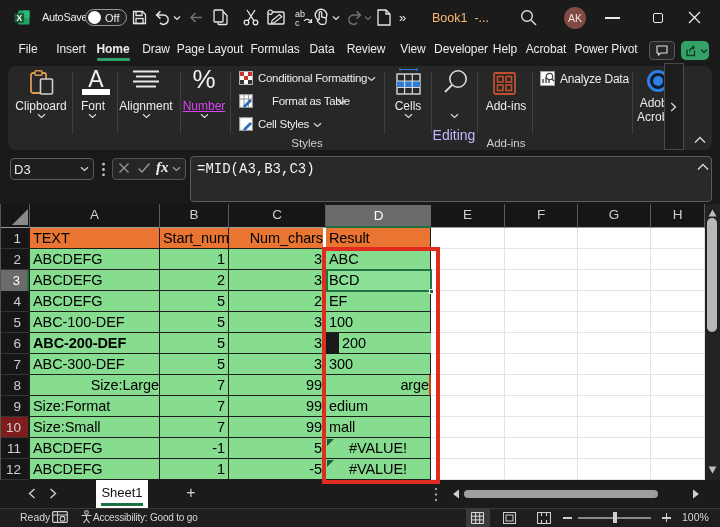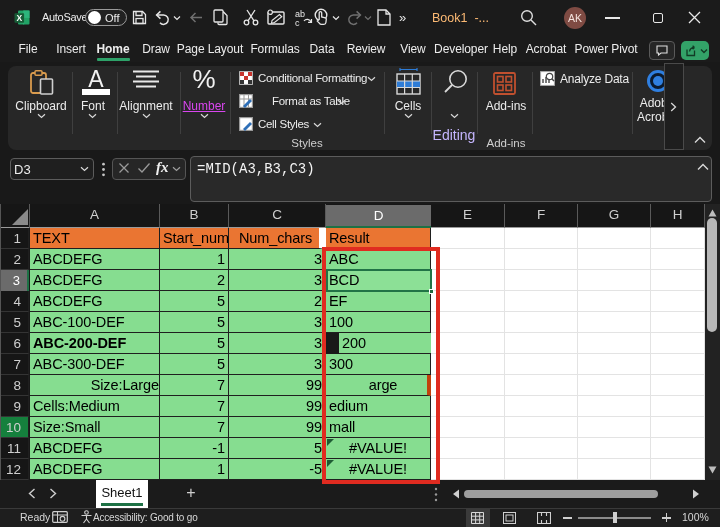--- a/index.html
+++ b/index.html
@@ -270,26 +270,26 @@
 <div class="ab" style="left:29px;top:204px;width:1px;height:24px;background:#5a5a5a;"></div>
 <div class="ab" style="left:1px;top:228px;width:28px;height:21px;background:#161616;border-right:1px solid #1f1f1f;border-bottom:1px solid #343434;color:#d0d0d0;font-size:13.5px;text-align:right;padding-right:7px;line-height:21px;">1</div>
 <div class="ab" style="left:1px;top:249px;width:28px;height:21px;background:#161616;border-right:1px solid #1f1f1f;border-bottom:1px solid #343434;color:#d0d0d0;font-size:13.5px;text-align:right;padding-right:7px;line-height:21px;">2</div>
 <div class="ab" style="left:1px;top:270px;width:28px;height:21px;background:#6b6b6b;border-right:2px solid #1e7145;color:#fff;font-size:13px;text-align:right;padding-right:7px;line-height:21px;">3</div>
 <div class="ab" style="left:1px;top:291px;width:28px;height:21px;background:#161616;border-right:1px solid #1f1f1f;border-bottom:1px solid #343434;color:#d0d0d0;font-size:13.5px;text-align:right;padding-right:7px;line-height:21px;">4</div>
 <div class="ab" style="left:1px;top:312px;width:28px;height:21px;background:#161616;border-right:1px solid #1f1f1f;border-bottom:1px solid #343434;color:#d0d0d0;font-size:13.5px;text-align:right;padding-right:7px;line-height:21px;">5</div>
 <div class="ab" style="left:1px;top:333px;width:28px;height:21px;background:#161616;border-right:1px solid #1f1f1f;border-bottom:1px solid #343434;color:#d0d0d0;font-size:13.5px;text-align:right;padding-right:7px;line-height:21px;">6</div>
 <div class="ab" style="left:1px;top:354px;width:28px;height:21px;background:#161616;border-right:1px solid #1f1f1f;border-bottom:1px solid #343434;color:#d0d0d0;font-size:13.5px;text-align:right;padding-right:7px;line-height:21px;">7</div>
 <div class="ab" style="left:1px;top:375px;width:28px;height:21px;background:#161616;border-right:1px solid #1f1f1f;border-bottom:1px solid #343434;color:#d0d0d0;font-size:13.5px;text-align:right;padding-right:7px;line-height:21px;">8</div>
 <div class="ab" style="left:1px;top:396px;width:28px;height:21px;background:#161616;border-right:1px solid #1f1f1f;border-bottom:1px solid #343434;color:#d0d0d0;font-size:13.5px;text-align:right;padding-right:7px;line-height:21px;">9</div>
-<div class="ab" style="left:1px;top:417px;width:28px;height:21px;background:#15803d;border-right:1px solid #1f1f1f;border-bottom:1px solid #343434;color:#d0d0d0;font-size:13.5px;text-align:right;padding-right:7px;line-height:21px;">10</div>
+<div class="ab" style="left:1px;top:417px;width:28px;height:21px;background:#7f1d1d;border-right:1px solid #1f1f1f;border-bottom:1px solid #343434;color:#d0d0d0;font-size:13.5px;text-align:right;padding-right:7px;line-height:21px;">10</div>
 <div class="ab" style="left:1px;top:438px;width:28px;height:21px;background:#161616;border-right:1px solid #1f1f1f;border-bottom:1px solid #343434;color:#d0d0d0;font-size:13.5px;text-align:right;padding-right:7px;line-height:21px;">11</div>
 <div class="ab" style="left:1px;top:459px;width:28px;height:21px;background:#161616;border-right:1px solid #1f1f1f;border-bottom:1px solid #343434;color:#d0d0d0;font-size:13.5px;text-align:right;padding-right:7px;line-height:21px;">12</div>
 <div class="ab" style="left:30px;top:228px;width:130px;height:21px;background:#ea7532;border-right:1px solid #1f1f1f;border-bottom:1px solid #1f1f1f;color:#000;font-size:14.5px;text-align:left;padding-left:3px;line-height:21px;letter-spacing:-0.1px;">TEXT</div>
 <div class="ab" style="left:160px;top:228px;width:69px;height:21px;background:#ea7532;border-right:1px solid #1f1f1f;border-bottom:1px solid #1f1f1f;color:#000;font-size:14.5px;text-align:left;padding-left:3px;line-height:21px;letter-spacing:-0.1px;">Start_num</div>
-<div class="ab" style="left:229px;top:228px;width:97px;height:21px;background:#ea7532;border-right:7px solid #ffffff;border-bottom:1px solid #1f1f1f;color:#000;font-size:14.5px;text-align:center;padding-left:3px;line-height:21px;letter-spacing:-0.1px;">Num_chars</div>
+<div class="ab" style="left:229px;top:228px;width:97px;height:21px;background:#ea7532;border-right:3px solid #ffffff;border-bottom:1px solid #1f1f1f;color:#000;font-size:14.5px;text-align:right;padding-left:3px;line-height:21px;letter-spacing:-0.1px;">Num_chars</div>
 <div class="ab" style="left:326px;top:228px;width:105px;height:21px;background:#ea7532;border-right:1px solid #1f1f1f;border-bottom:1px solid #1f1f1f;color:#000;font-size:14.5px;text-align:left;padding-left:3px;line-height:21px;letter-spacing:-0.1px;">Result</div>
 <div class="ab" style="left:431px;top:228px;width:74px;height:21px;background:#fff;border-right:1px solid #e3e3e3;border-bottom:1px solid #e3e3e3;"></div>
 <div class="ab" style="left:505px;top:228px;width:73px;height:21px;background:#fff;border-right:1px solid #e3e3e3;border-bottom:1px solid #e3e3e3;"></div>
 <div class="ab" style="left:578px;top:228px;width:73px;height:21px;background:#fff;border-right:1px solid #e3e3e3;border-bottom:1px solid #e3e3e3;"></div>
 <div class="ab" style="left:651px;top:228px;width:54px;height:21px;background:#fff;border-right:1px solid #e3e3e3;border-bottom:1px solid #e3e3e3;"></div>
 <div class="ab" style="left:30px;top:249px;width:130px;height:21px;background:#86dd90;border-right:1px solid #1f1f1f;border-bottom:1px solid #1f1f1f;color:#000;font-size:14.5px;text-align:left;padding-left:3px;line-height:21px;letter-spacing:-0.1px;">ABCDEFG</div>
 <div class="ab" style="left:160px;top:249px;width:69px;height:21px;background:#86dd90;border-right:1px solid #1f1f1f;border-bottom:1px solid #1f1f1f;color:#000;font-size:14.5px;text-align:right;padding-right:3px;line-height:21px;letter-spacing:-0.1px;">1</div>
 <div class="ab" style="left:229px;top:249px;width:97px;height:21px;background:#86dd90;border-right:1px solid #1f1f1f;border-bottom:1px solid #1f1f1f;color:#000;font-size:14.5px;text-align:right;padding-right:3px;line-height:21px;letter-spacing:-0.1px;">3</div>
 <div class="ab" style="left:326px;top:249px;width:105px;height:21px;background:#86dd90;border-right:1px solid #1f1f1f;border-bottom:1px solid #1f1f1f;color:#000;font-size:14.5px;text-align:left;padding-left:3px;line-height:21px;letter-spacing:-0.1px;">ABC</div>
 <div class="ab" style="left:431px;top:249px;width:74px;height:21px;background:#fff;border-right:1px solid #e3e3e3;border-bottom:1px solid #e3e3e3;"></div>
@@ -332,26 +332,26 @@
 <div class="ab" style="left:160px;top:354px;width:69px;height:21px;background:#86dd90;border-right:1px solid #1f1f1f;border-bottom:1px solid #1f1f1f;color:#000;font-size:14.5px;text-align:right;padding-right:3px;line-height:21px;letter-spacing:-0.1px;">5</div>
 <div class="ab" style="left:229px;top:354px;width:97px;height:21px;background:#86dd90;border-right:1px solid #1f1f1f;border-bottom:1px solid #1f1f1f;color:#000;font-size:14.5px;text-align:right;padding-right:3px;line-height:21px;letter-spacing:-0.1px;">3</div>
 <div class="ab" style="left:326px;top:354px;width:105px;height:21px;background:#86dd90;border-right:1px solid #1f1f1f;border-bottom:1px solid #1f1f1f;color:#000;font-size:14.5px;text-align:left;padding-left:3px;line-height:21px;letter-spacing:-0.1px;">300</div>
 <div class="ab" style="left:431px;top:354px;width:74px;height:21px;background:#fff;border-right:1px solid #e3e3e3;border-bottom:1px solid #e3e3e3;"></div>
 <div class="ab" style="left:505px;top:354px;width:73px;height:21px;background:#fff;border-right:1px solid #e3e3e3;border-bottom:1px solid #e3e3e3;"></div>
 <div class="ab" style="left:578px;top:354px;width:73px;height:21px;background:#fff;border-right:1px solid #e3e3e3;border-bottom:1px solid #e3e3e3;"></div>
 <div class="ab" style="left:651px;top:354px;width:54px;height:21px;background:#fff;border-right:1px solid #e3e3e3;border-bottom:1px solid #e3e3e3;"></div>
 <div class="ab" style="left:30px;top:375px;width:130px;height:21px;background:#86dd90;border-right:1px solid #1f1f1f;border-bottom:1px solid #1f1f1f;color:#000;font-size:14.5px;text-align:right;padding-left:3px;line-height:21px;letter-spacing:-0.1px;">Size:Large</div>
 <div class="ab" style="left:160px;top:375px;width:69px;height:21px;background:#86dd90;border-right:1px solid #1f1f1f;border-bottom:1px solid #1f1f1f;color:#000;font-size:14.5px;text-align:right;padding-right:3px;line-height:21px;letter-spacing:-0.1px;">7</div>
 <div class="ab" style="left:229px;top:375px;width:97px;height:21px;background:#86dd90;border-right:1px solid #1f1f1f;border-bottom:1px solid #1f1f1f;color:#000;font-size:14.5px;text-align:right;padding-right:3px;line-height:21px;letter-spacing:-0.1px;">99</div>
-<div class="ab" style="left:326px;top:375px;width:105px;height:21px;background:#86dd90;border-right:4px solid #c2410c;border-bottom:1px solid #1f1f1f;color:#000;font-size:14.5px;text-align:center;padding-left:13px;line-height:21px;letter-spacing:-0.1px;">arge</div>
+<div class="ab" style="left:326px;top:375px;width:105px;height:21px;background:#86dd90;border-right:2px solid #c2410c;border-bottom:1px solid #1f1f1f;color:#000;font-size:14.5px;text-align:right;padding-left:13px;line-height:21px;letter-spacing:-0.1px;">arge</div>
 <div class="ab" style="left:431px;top:375px;width:74px;height:21px;background:#fff;border-right:1px solid #e3e3e3;border-bottom:1px solid #e3e3e3;"></div>
 <div class="ab" style="left:505px;top:375px;width:73px;height:21px;background:#fff;border-right:1px solid #e3e3e3;border-bottom:1px solid #e3e3e3;"></div>
 <div class="ab" style="left:578px;top:375px;width:73px;height:21px;background:#fff;border-right:1px solid #e3e3e3;border-bottom:1px solid #e3e3e3;"></div>
 <div class="ab" style="left:651px;top:375px;width:54px;height:21px;background:#fff;border-right:1px solid #e3e3e3;border-bottom:1px solid #e3e3e3;"></div>
-<div class="ab" style="left:30px;top:396px;width:130px;height:21px;background:#86dd90;border-right:1px solid #1f1f1f;border-bottom:1px solid #1f1f1f;color:#000;font-size:14.5px;text-align:left;padding-left:3px;line-height:21px;letter-spacing:-0.1px;">Cells:Medium</div>
+<div class="ab" style="left:30px;top:396px;width:130px;height:21px;background:#86dd90;border-right:1px solid #1f1f1f;border-bottom:1px solid #1f1f1f;color:#000;font-size:14.5px;text-align:left;padding-left:3px;line-height:21px;letter-spacing:-0.1px;">Size:Format</div>
 <div class="ab" style="left:160px;top:396px;width:69px;height:21px;background:#86dd90;border-right:1px solid #1f1f1f;border-bottom:1px solid #1f1f1f;color:#000;font-size:14.5px;text-align:right;padding-right:3px;line-height:21px;letter-spacing:-0.1px;">7</div>
 <div class="ab" style="left:229px;top:396px;width:97px;height:21px;background:#86dd90;border-right:1px solid #1f1f1f;border-bottom:1px solid #1f1f1f;color:#000;font-size:14.5px;text-align:right;padding-right:3px;line-height:21px;letter-spacing:-0.1px;">99</div>
 <div class="ab" style="left:326px;top:396px;width:105px;height:21px;background:#86dd90;border-right:1px solid #1f1f1f;border-bottom:1px solid #1f1f1f;color:#000;font-size:14.5px;text-align:left;padding-left:3px;line-height:21px;letter-spacing:-0.1px;">edium</div>
 <div class="ab" style="left:431px;top:396px;width:74px;height:21px;background:#fff;border-right:1px solid #e3e3e3;border-bottom:1px solid #e3e3e3;"></div>
 <div class="ab" style="left:505px;top:396px;width:73px;height:21px;background:#fff;border-right:1px solid #e3e3e3;border-bottom:1px solid #e3e3e3;"></div>
 <div class="ab" style="left:578px;top:396px;width:73px;height:21px;background:#fff;border-right:1px solid #e3e3e3;border-bottom:1px solid #e3e3e3;"></div>
 <div class="ab" style="left:651px;top:396px;width:54px;height:21px;background:#fff;border-right:1px solid #e3e3e3;border-bottom:1px solid #e3e3e3;"></div>
 <div class="ab" style="left:30px;top:417px;width:130px;height:21px;background:#86dd90;border-right:1px solid #1f1f1f;border-bottom:1px solid #1f1f1f;color:#000;font-size:14.5px;text-align:left;padding-left:3px;line-height:21px;letter-spacing:-0.1px;">Size:Small</div>
 <div class="ab" style="left:160px;top:417px;width:69px;height:21px;background:#86dd90;border-right:1px solid #1f1f1f;border-bottom:1px solid #1f1f1f;color:#000;font-size:14.5px;text-align:right;padding-right:3px;line-height:21px;letter-spacing:-0.1px;">7</div>
 <div class="ab" style="left:229px;top:417px;width:97px;height:21px;background:#86dd90;border-right:1px solid #1f1f1f;border-bottom:1px solid #1f1f1f;color:#000;font-size:14.5px;text-align:right;padding-right:3px;line-height:21px;letter-spacing:-0.1px;">99</div>

